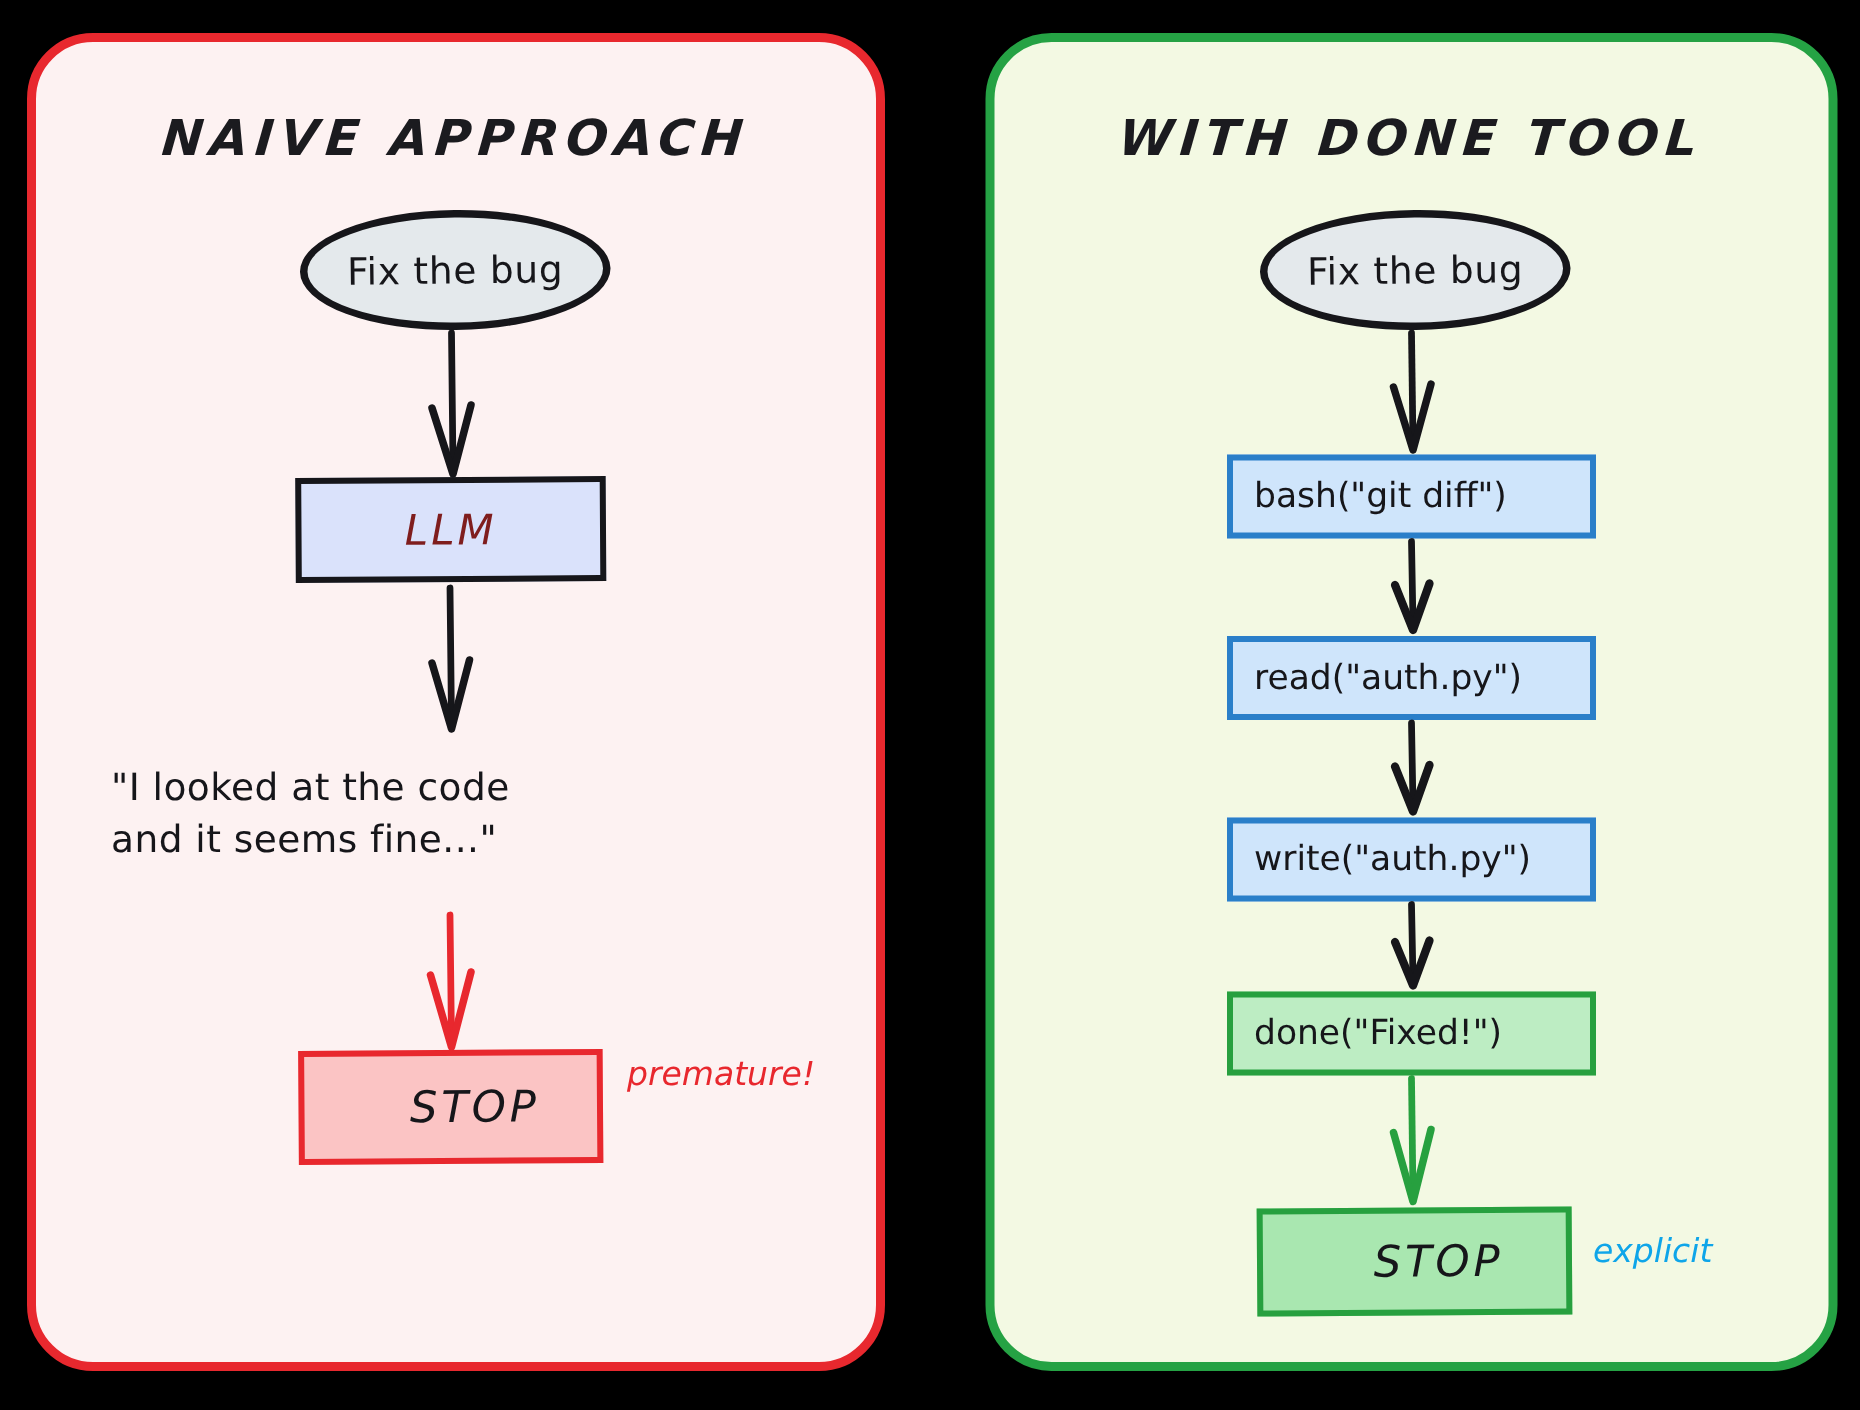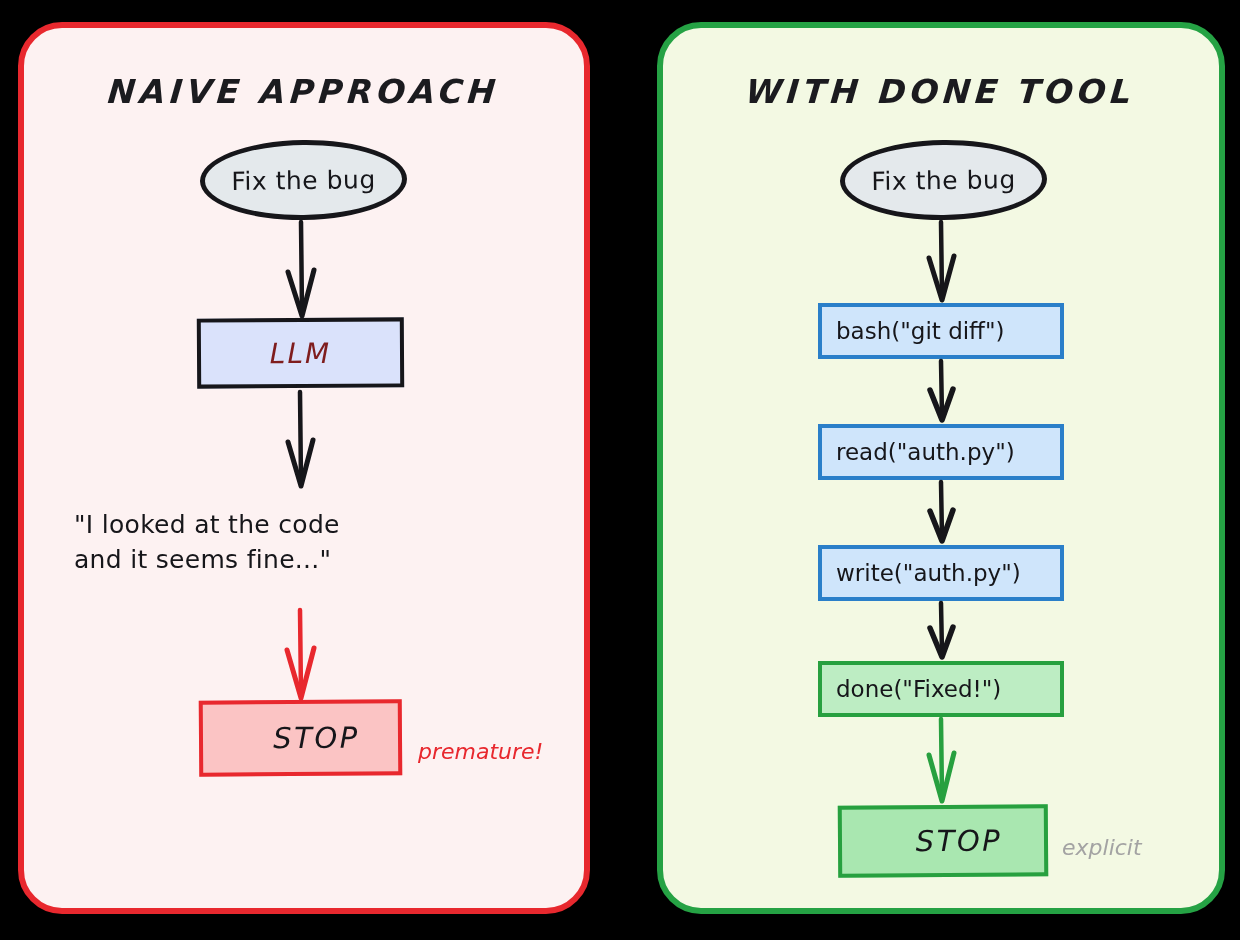--- a/index.html
+++ b/index.html
@@ -151,23 +151,22 @@
     color: #16161a;
     letter-spacing: 0.3px;
   }
   .note-red {
     font-size: 22px;
     color: #e8282e;
     font-style: italic;
   }
   .note-green {
     font-size: 22px;
-    color: #a3a3a3;
-    font-style: italic;
-    margin-top: 13px;
+    color: #0ea5e9;
+    font-style: italic;
   }
 
   
   #arrows {
     position: absolute;
     left: 0;
     top: 0;
     width: 1240px;
     height: 940px;
     pointer-events: none;
@@ -190,21 +189,21 @@
     <span class="node-label">LLM</span>
   </div>
 
   <div class="freetext quote-text" style="left:74px; top:508px; width:400px;">"I looked at the code
 and it seems fine..."</div>
 
   <div class="node box box-stop-red" style="left:199px; top:700px; width:203px; height:76px;">
     <span class="node-label">STOP</span>
   </div>
 
-  <div class="freetext note-red" style="left:418px; top:739px;">premature!</div>
+  <div class="freetext note-red" style="left:418px; top:704px;">premature!</div>
 
   <div class="panel panel-right">
     <div class="panel-title" style="top: 44px;">WITH DONE TOOL</div>
   </div>
 
   <div class="node ellipse" style="left:840px; top:140px; width:207px; height:80px;">
     <span class="node-label">Fix the bug</span>
   </div>
 
   <div class="node box box-tool" style="left:818px; top:303px; width:246px; height:56px;">

